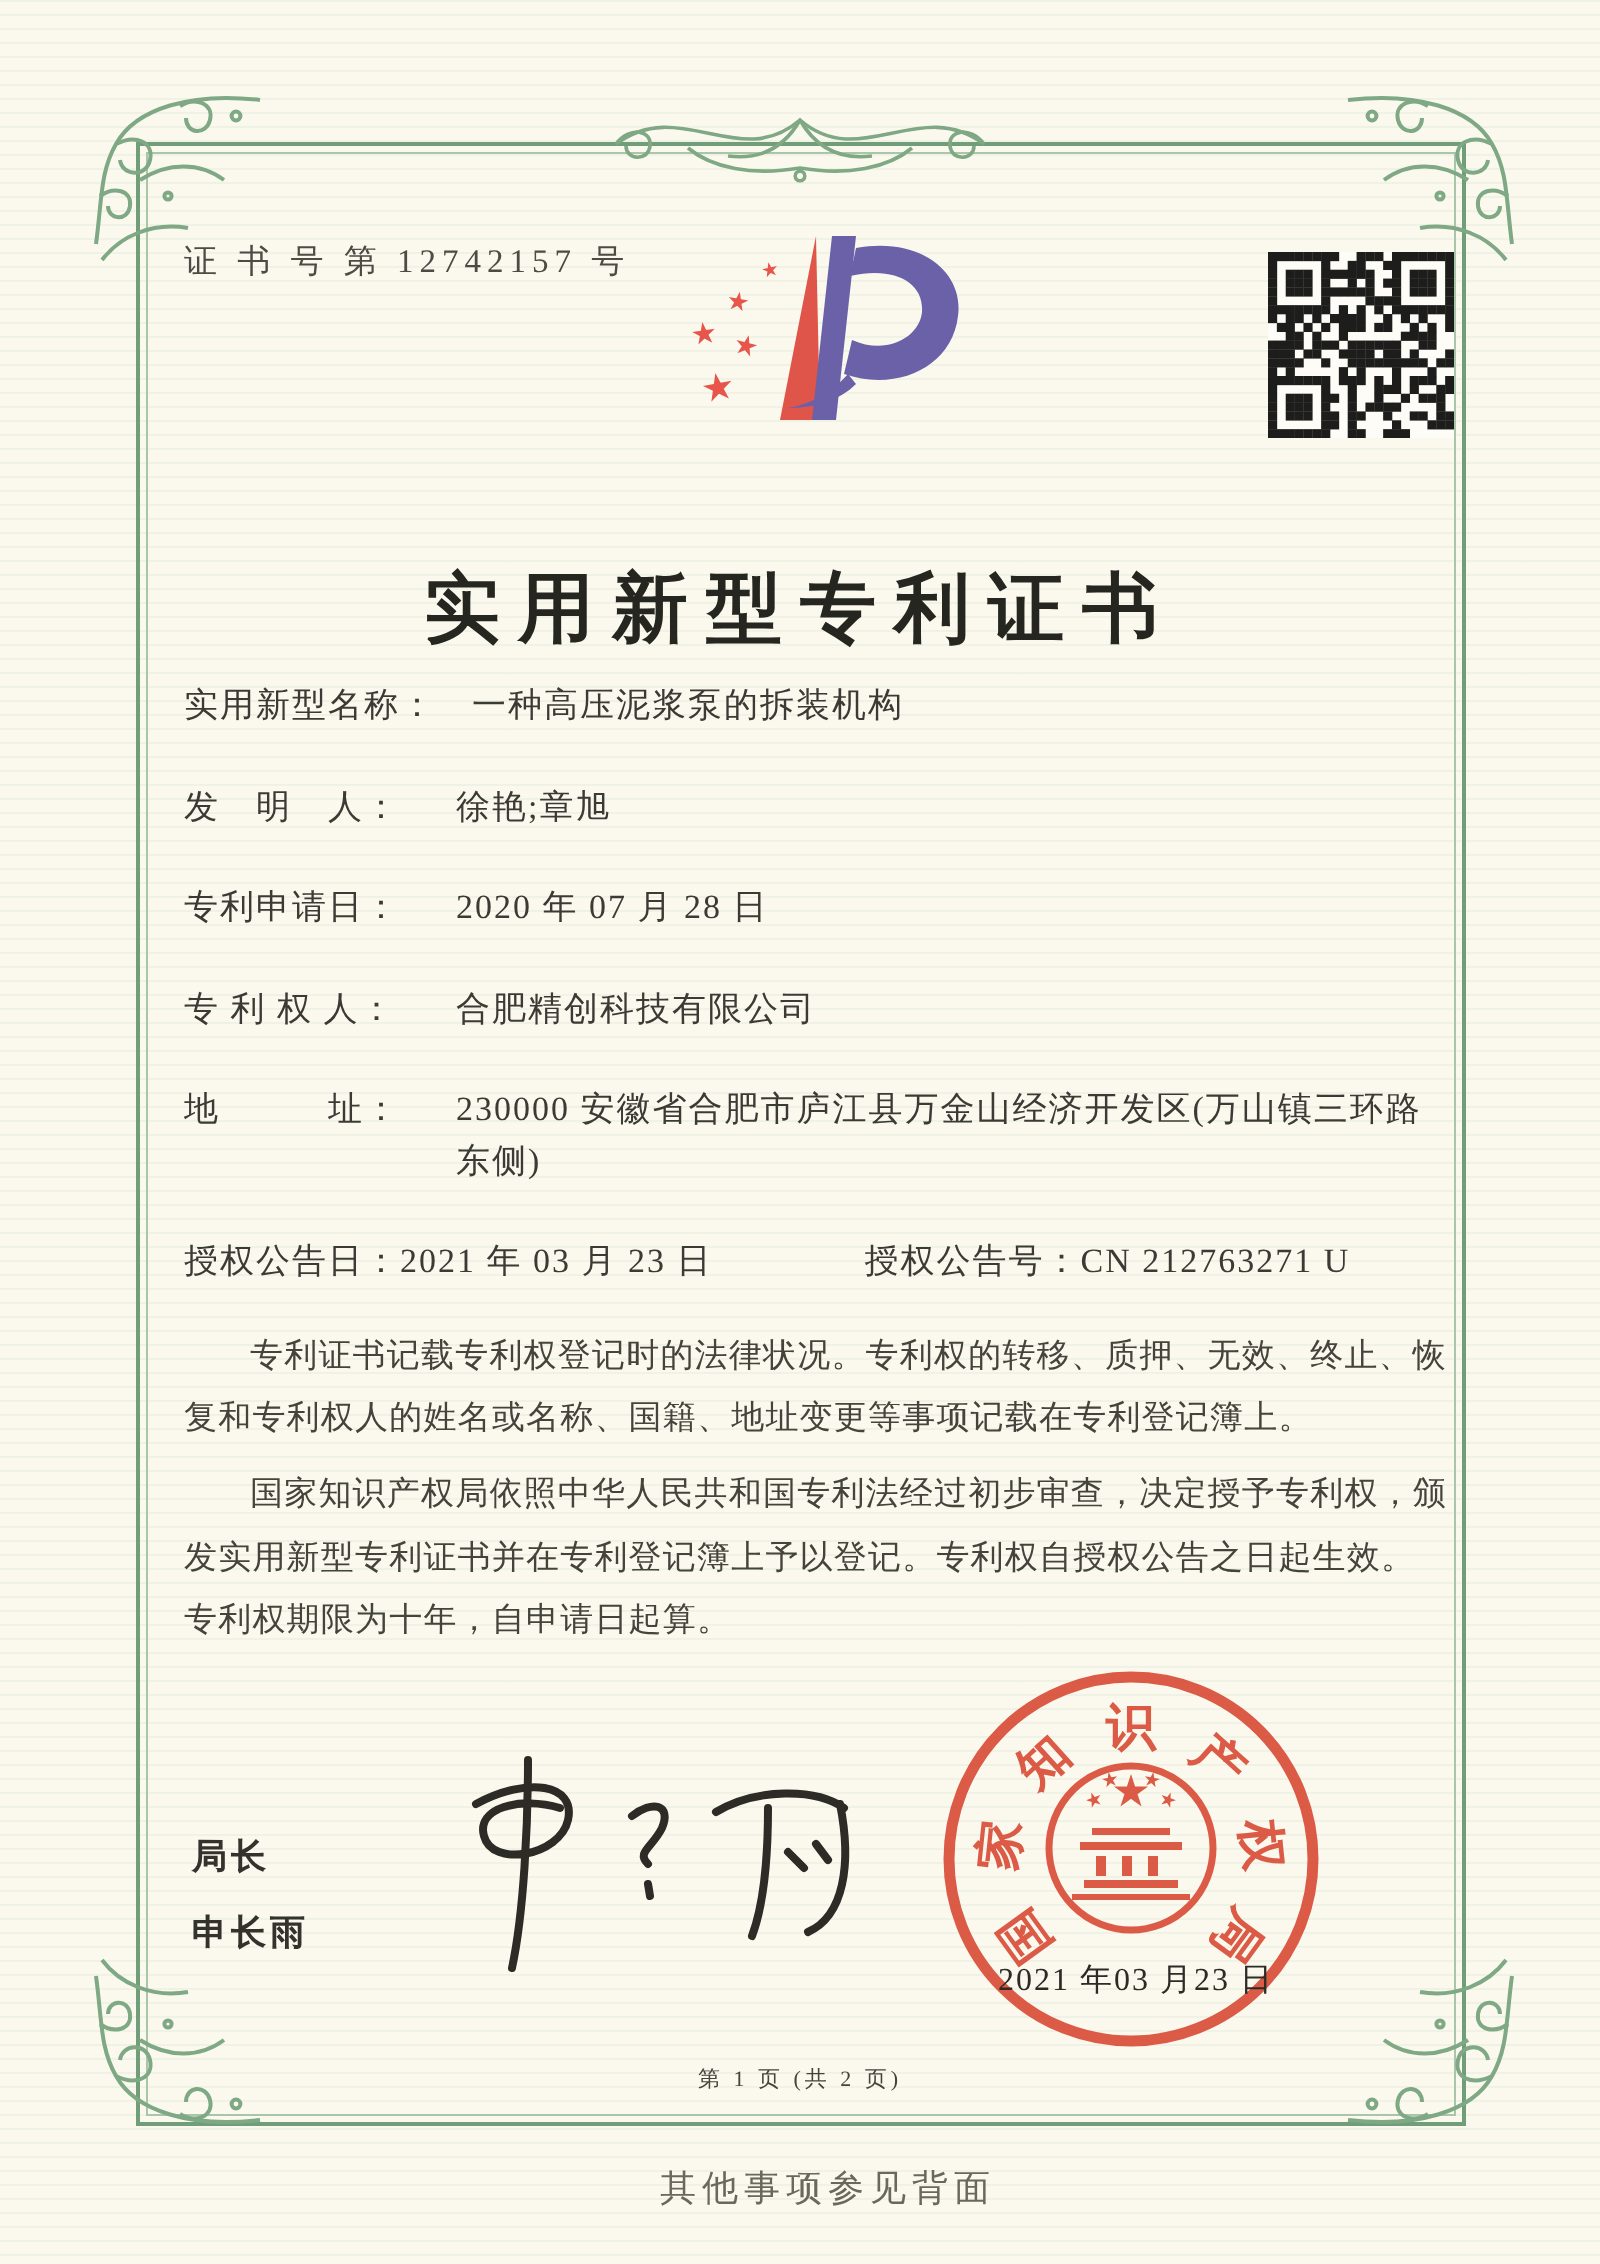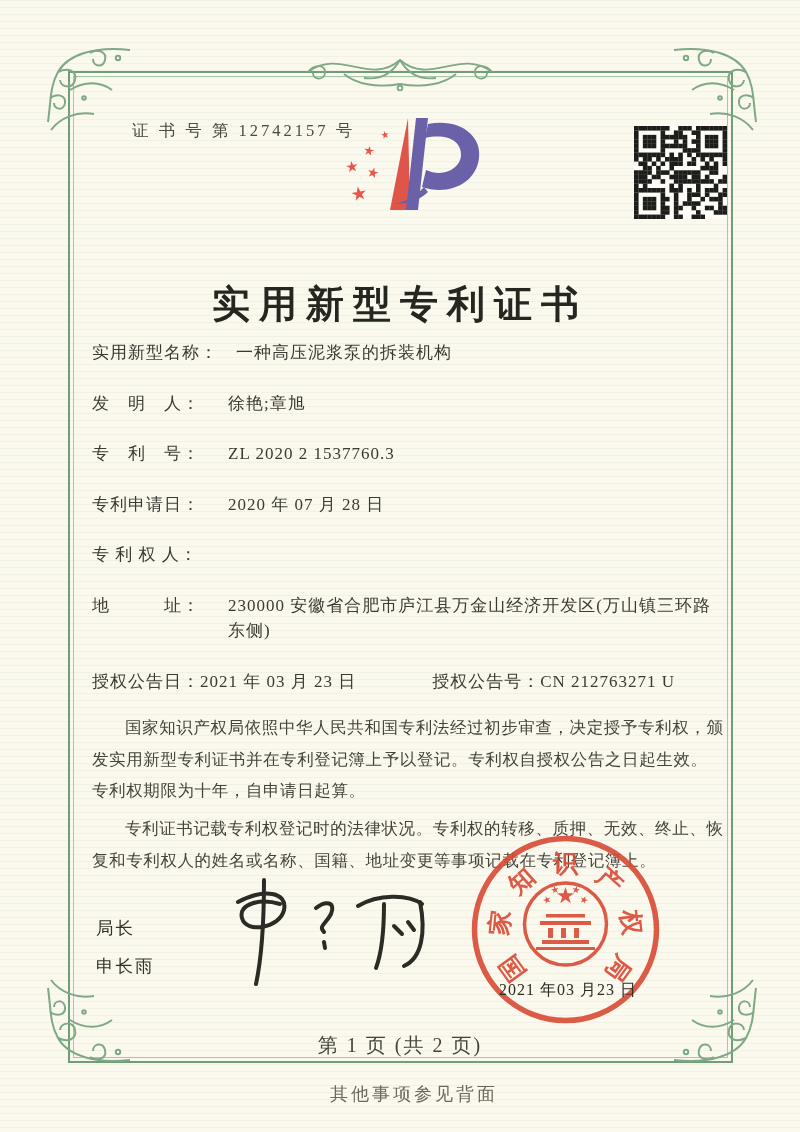--- a/index.html
+++ b/index.html
@@ -26,21 +26,21 @@
   }
   .orn{position:absolute;pointer-events:none;}
   .orn-tl{left:38px;top:38px;}
   .orn-tr{right:34px;top:38px;transform:scaleX(-1);}
   .orn-bl{left:38px;bottom:60px;transform:scaleY(-1);}
   .orn-br{right:34px;bottom:60px;transform:scale(-1,-1);}
   .orn-top{left:300px;top:44px;}
 
   .cert-no{
     position:absolute;left:92px;top:120px;
-    font-size:16.5px;letter-spacing:3px;color:#4c4b44;margin-left:40px;
+    font-size:16.5px;letter-spacing:3px;color:#4c4b44;
   }
   .logo{position:absolute;left:332px;top:110px;}
   .qr{position:absolute;left:634px;top:126px;width:93px;height:93px;background:#fdfcf6;}
   .title{
     position:absolute;left:0;top:243px;width:100%;
     text-align:center;font-size:38px;font-weight:600;
     letter-spacing:9px;color:#262620;margin-top:36px;
   }
   .content{
     position:absolute;left:92px;top:340px;width:632px;
@@ -50,31 +50,31 @@
   .field .lbl{flex:0 0 118px;white-space:nowrap;}
   .field .val{flex:1;}
   .grant-row{display:flex;margin-bottom:0;}
   .grant-row .g-left{white-space:nowrap;}
   .grant-row .g-right{margin-left:58px;white-space:nowrap;}
   .paras{margin-top:18px;}
   .paras p{
     margin:0 0 6px 0;text-indent:2em;
     font-size:16.5px;line-height:1.92;letter-spacing:0.6px;color:#45443c;
   }
-  .signer{position:absolute;left:96px;top:916px;font-size:17.5px;letter-spacing:2px;color:#33322c;}
+  .signer{position:absolute;left:96px;top:916px;font-size:17.5px;letter-spacing:2px;color:#33322c;font-weight:bold;}
   .signer div{margin-bottom:14px;}
   .signature{position:absolute;left:212px;top:872px;}
   .seal{position:absolute;left:468px;top:832px;opacity:0.9;}
   .seal-date{
     position:absolute;left:468px;top:980px;width:200px;text-align:center;
     font-size:16px;letter-spacing:1px;color:#2c2b26;
   }
   .page-no{
     position:absolute;left:0;top:1032px;width:100%;text-align:center;
-    font-size:20px;letter-spacing:2px;color:#45443c;
+    font-size:11px;letter-spacing:2px;color:#45443c;
   }
   .back-note{
     position:absolute;left:0;top:1082px;width:100%;text-align:center;
     font-size:18px;letter-spacing:3px;color:#6b675c;margin-left:14px;
   }
   .seal-char{
     font-size:25px;font-weight:bold;fill:#d84a35;
     font-family:"Liberation Serif","DejaVu Serif",serif;
   }
 </style>
@@ -405,45 +405,42 @@
   <div class="content">
     <div class="field">
       <span class="lbl">实用新型名称：</span>
       <span class="val">一种高压泥浆泵的拆装机构</span>
     </div>
     <div class="field">
       <span class="lbl">发　明　人：</span>
       <span class="val">徐艳;章旭</span>
     </div>
     <div class="field">
-      <span class="lbl">专　利　号：</span>
-      <span class="val">ZL 2020 2 1537760.3</span>
-    </div>
-    <div class="field">
       <span class="lbl">专利申请日：</span>
       <span class="val">2020 年 07 月 28 日</span>
     </div>
     <div class="field">
       <span class="lbl">专 利 权 人：</span>
+      <span class="val">合肥精创科技有限公司</span>
     </div>
     <div class="field">
       <span class="lbl">地　　　址：</span>
       <span class="val">230000 安徽省合肥市庐江县万金山经济开发区(万山镇三环路东侧)</span>
     </div>
     <div class="field grant-row">
       <span class="g-left">
         <span>授权公告日：</span><span>2021 年 03 月 23 日</span>
       </span>
       <span class="g-right">
         <span>授权公告号：</span><span>CN 212763271 U</span>
       </span>
     </div>
     <div class="paras">
+      <p>专利证书记载专利权登记时的法律状况。专利权的转移、质押、无效、终止、恢复和专利权人的姓名或名称、国籍、地址变更等事项记载在专利登记簿上。</p>
       <p>国家知识产权局依照中华人民共和国专利法经过初步审查，决定授予专利权，颁发实用新型专利证书并在专利登记簿上予以登记。专利权自授权公告之日起生效。专利权期限为十年，自申请日起算。</p>
-      <p>专利证书记载专利权登记时的法律状况。专利权的转移、质押、无效、终止、恢复和专利权人的姓名或名称、国籍、地址变更等事项记载在专利登记簿上。</p>
     </div>
   </div>
 
   <div class="signer">
     <div>局长</div>
     <div>申长雨</div>
   </div>
 
   <svg class="signature" width="220" height="118" viewBox="0 0 220 118">
     <g stroke="#2c2b26" fill="none" stroke-width="4" stroke-linecap="round">

